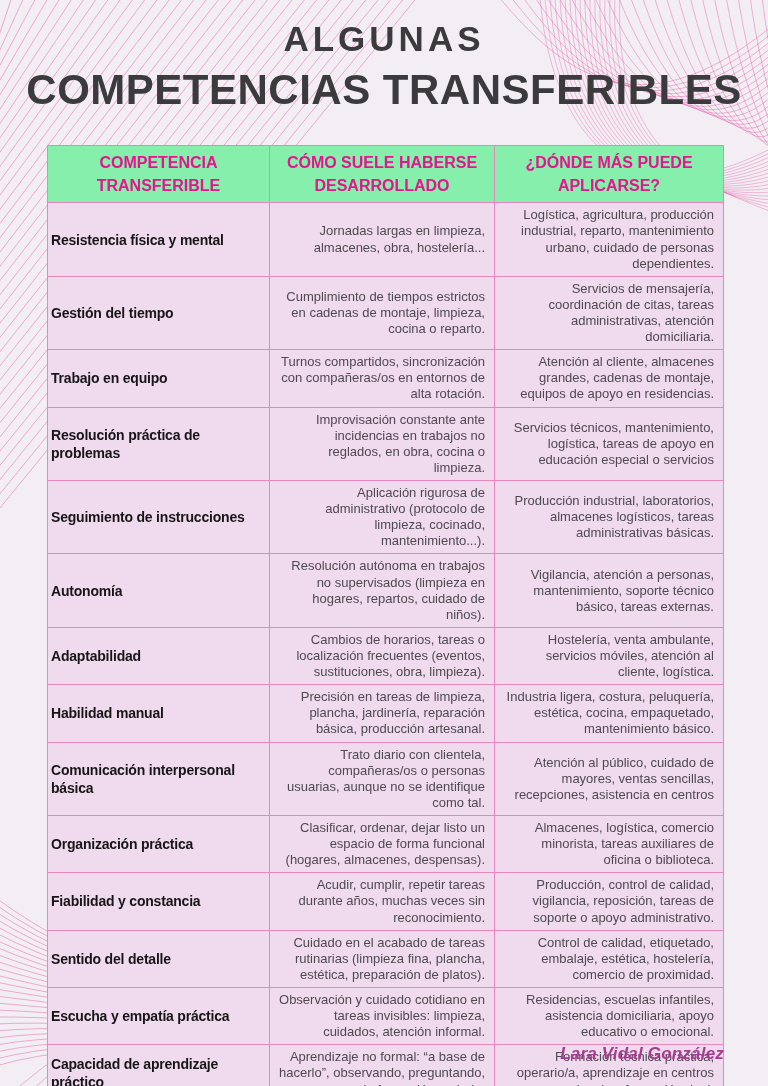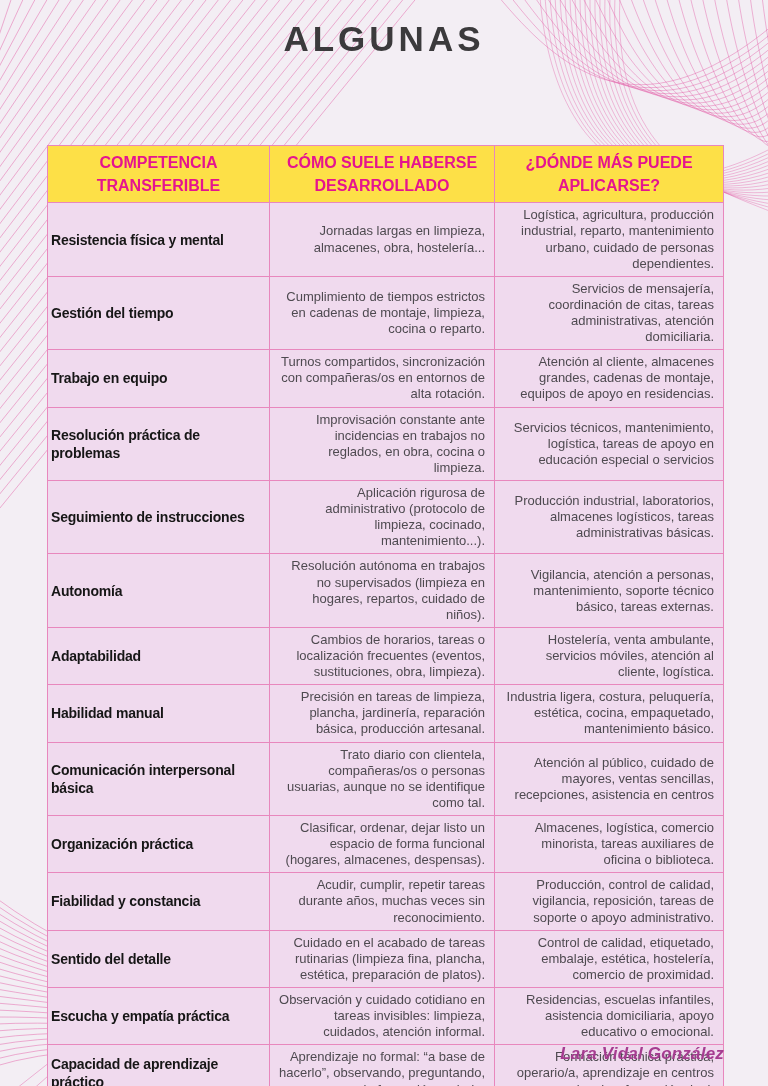--- a/index.html
+++ b/index.html
@@ -54,21 +54,21 @@
     width: 676px;
     background: #f0daee;
   }
   table.competencias th,
   table.competencias td {
     border: 1.6px solid #e887bd;
     vertical-align: middle;
     overflow: hidden;
   }
   thead th {
-    background: #fde047;
+    background: #86efac;
     color: #e5148f;
     font-size: 16px;
     font-weight: 700;
     line-height: 1.45;
     padding: 5px 6px;
     border-bottom: 2px solid #d0539d;
     text-align: center;
   }
   td.cell-competencia {
     font-weight: 700;
@@ -221,20 +221,21 @@
         <path d="M 162 1012.8 L 174 1092" fill="none" stroke="#e0509f" stroke-width="0.8" opacity="0.5"></path>
         <path d="M 166 1014 L 192 1092" fill="none" stroke="#e0509f" stroke-width="0.8" opacity="0.5"></path>
         <path d="M 170 1015.2 L 210 1092" fill="none" stroke="#e0509f" stroke-width="0.8" opacity="0.5"></path>
         <path d="M 174 1016.4 L 228 1092" fill="none" stroke="#e0509f" stroke-width="0.8" opacity="0.5"></path>
       </g>
   </svg>
 
   <div class="content">
     <div class="title-block">
       <div class="title-line1">ALGUNAS</div>
+      <div class="title-line2">COMPETENCIAS TRANSFERIBLES</div>
     </div>
 
     <div class="table-wrap">
       <table class="competencias">
         <colgroup>
           <col style="width:222px">
           <col style="width:225px">
           <col style="width:229px">
         </colgroup>
         <thead>

